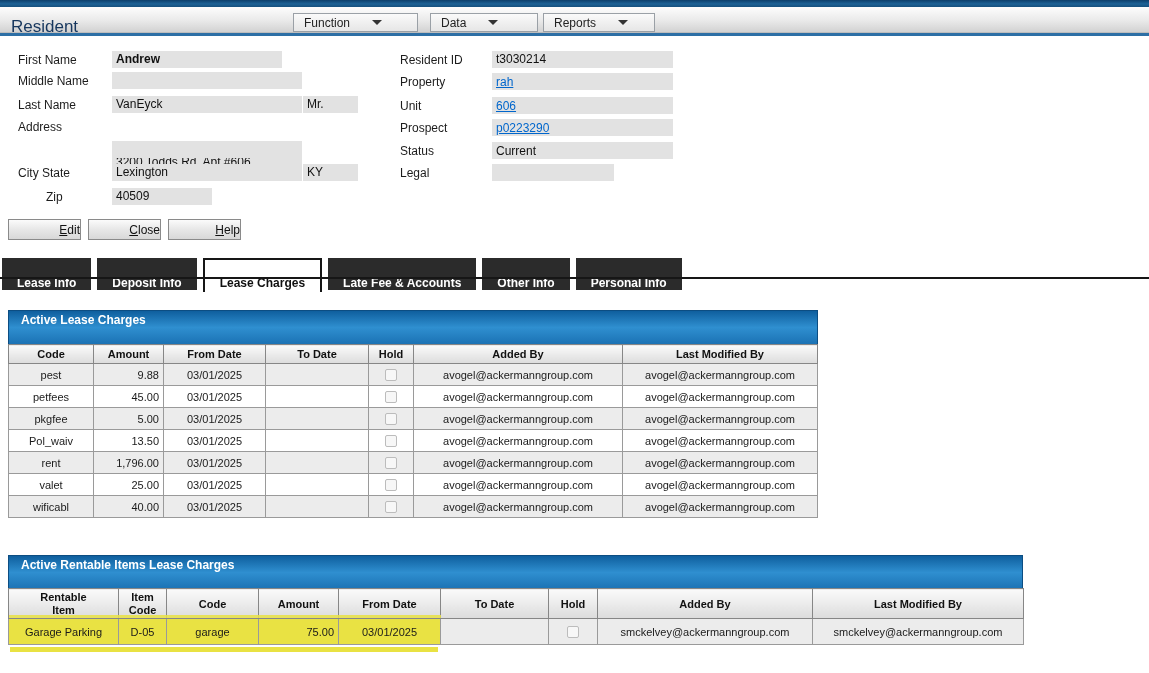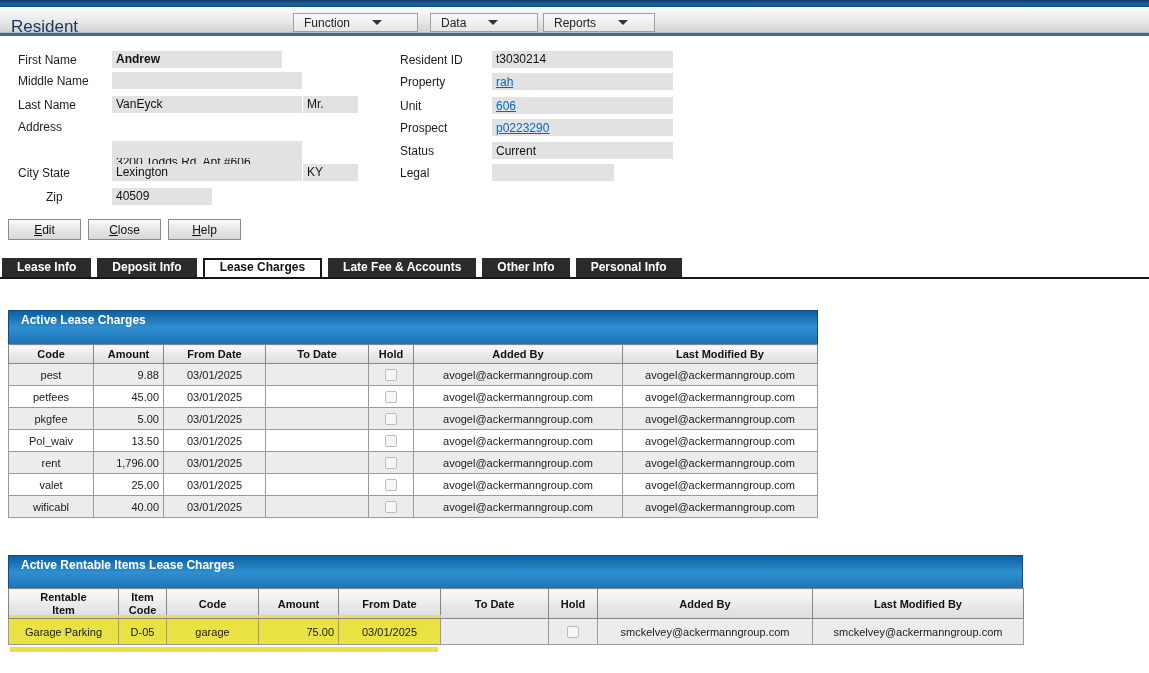--- a/index.html
+++ b/index.html
@@ -28,25 +28,25 @@
     font-family:"Liberation Sans", sans-serif; font-size:12px; color:#111;
     padding:0 4px; line-height:17px; }
   .fld-box { position:absolute; height:17px; background:#e2e2e2;
     font-size:12px; color:#111; padding:1px 4px 0 4px; line-height:16px; }
   .fld-box a { color:#0066cc; text-decoration:underline; }
   
   .btn3d { position:absolute; width:73px; height:21px;
     background:linear-gradient(180deg,#fbfbfb,#e7e7e7 50%,#d8d8d8);
     border:1px solid #8a8a8a; font-size:12px; color:#111; cursor:default;
     font-family:"Liberation Sans", sans-serif; }
-  .btn3d span { display:block; text-align:center; }
+  .btn3d span { display:block; text-align:right; }
   .btn3d span::first-letter { text-decoration:underline; }
   
   .tabs { position:absolute; left:2px; top:258px; display:flex; gap:6px; }
-  .tab { height:19px; line-height:19px; padding:0 15px; background:#2b2b2b;
+  .tab { height:19px; line-height:19px; padding:16px 15px; background:#2b2b2b;
     color:#fff; font-size:12px; font-weight:bold; cursor:default; white-space:nowrap; }
   .tab.active { background:#fff; color:#111; border:2px solid #161616;
     border-bottom:0; line-height:15px; }
   .tab-rule { position:absolute; left:0; top:277px; width:1149px; height:2px; background:#161616; }
   
   .banner { position:absolute; height:35px; color:#fff; font-size:12px; font-weight:bold;
     line-height:19px; padding-left:12px;
     background:linear-gradient(180deg,#0f5f9e 0%,#2f8fd0 50%,#1b72b4 100%);
     border:1px solid #0c4d82; }
   

